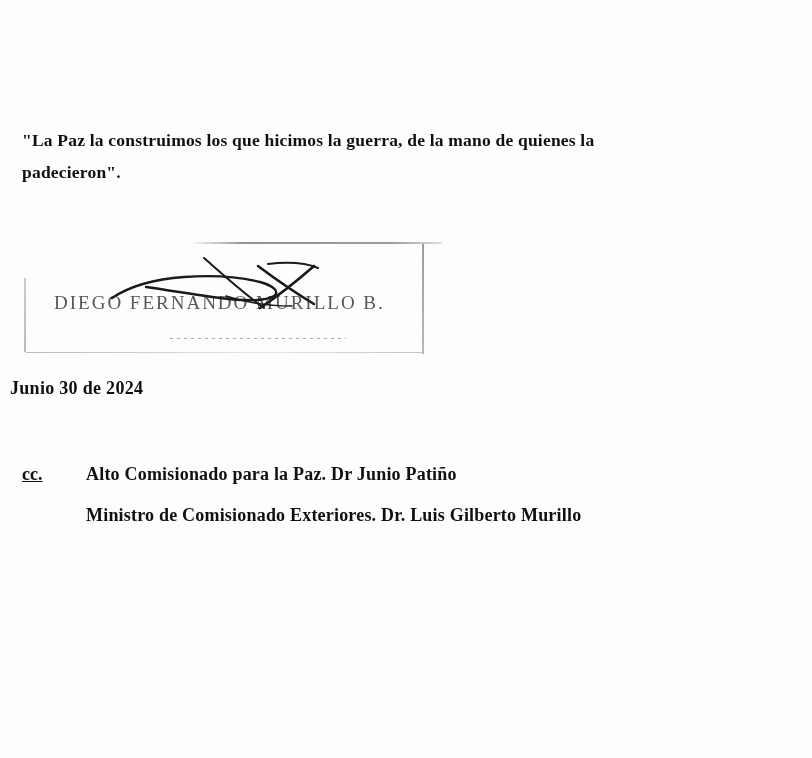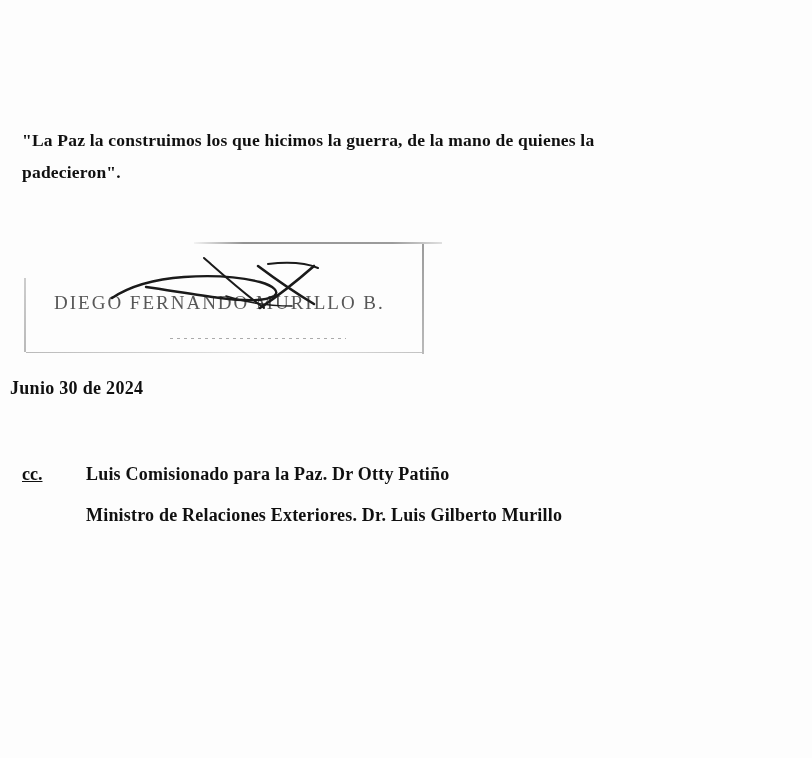--- a/index.html
+++ b/index.html
@@ -197,21 +197,21 @@
       </g>
     </svg>
 
   </div>
 
   <div class="date-line">Junio 30 de 2024</div>
 
   <div class="cc-block">
     <div class="cc-row">
       <div class="cc-label">cc.</div>
-      <div class="cc-text">Luis Comisionado para la Paz. Dr Otty Patiño</div>
+      <div class="cc-text">Alto Comisionado para la Paz. Dr Junio Patiño</div>
     </div>
     <div class="cc-row indented">
       <div class="cc-label"></div>
-      <div class="cc-text">Ministro de Relaciones Exteriores. Dr. Luis Gilberto Murillo</div>
+      <div class="cc-text">Ministro de Comisionado Exteriores. Dr. Luis Gilberto Murillo</div>
     </div>
   </div>
 
 </div>
 
 </body></html>

